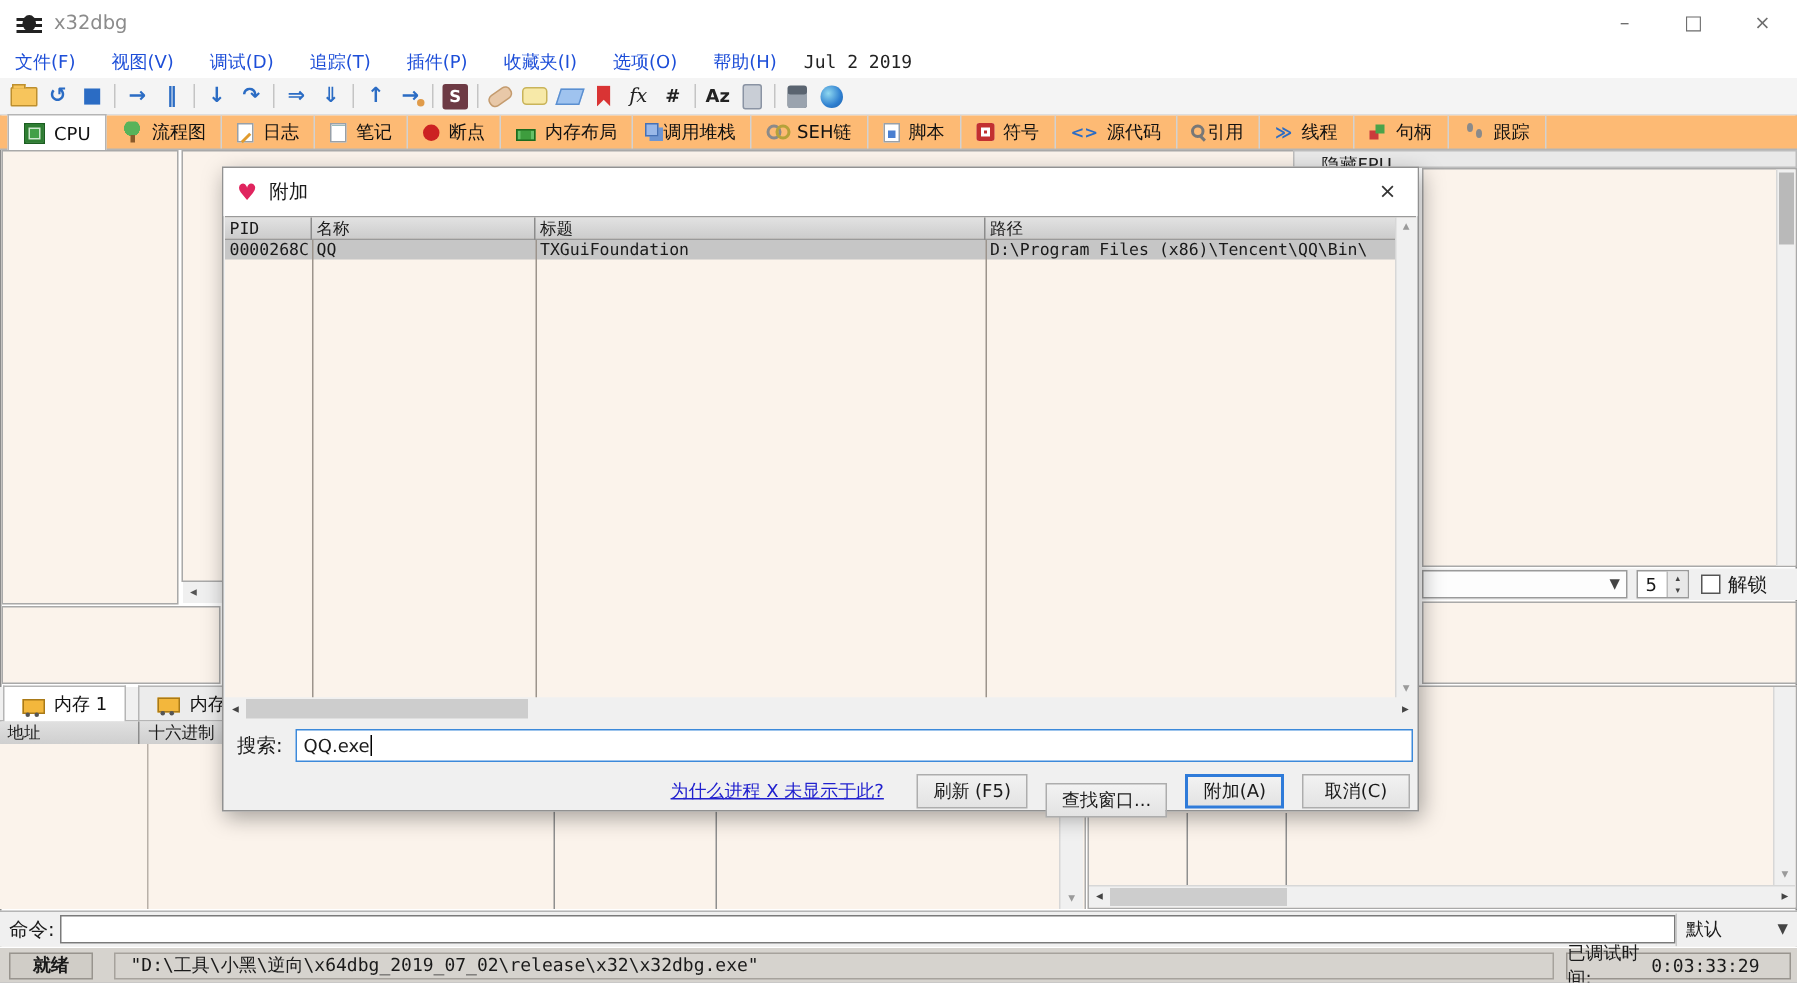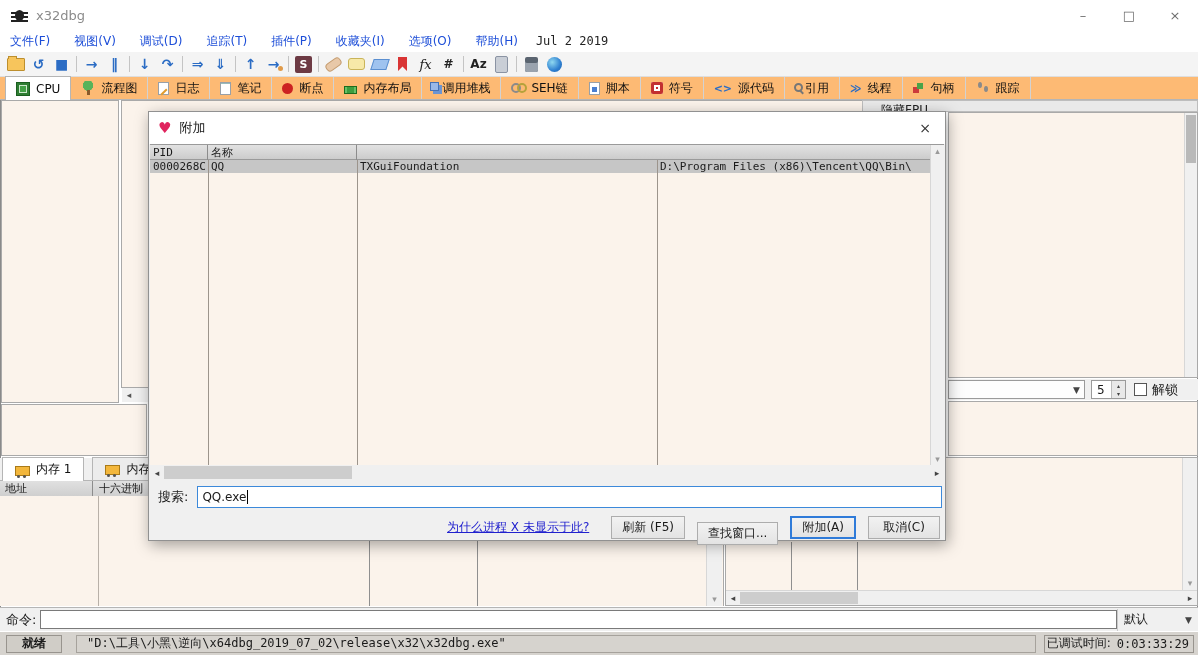--- a/index.html
+++ b/index.html
@@ -345,20 +345,22 @@
   <div class="dtitle">
     <span class="heart">♥</span>
     <span style="font-size:13px;">附加</span>
     <span class="dclose">×</span>
   </div>
 
   <div class="dtable">
     <div class="dth">
       <div class="mono">PID</div>
       <div>名称</div>
+      <div>标题</div>
+      <div>路径</div>
     </div>
     <div class="drow mono">
       <div>0000268C</div>
       <div>QQ</div>
       <div>TXGuiFoundation</div>
       <div>D:\Program Files (x86)\Tencent\QQ\Bin\</div>
     </div>
     <div class="colline" style="left:58px;top:15px;height:305px;background:#9c948c;"></div>
     <div class="colline" style="left:207px;top:15px;height:305px;background:#9c948c;"></div>
     <div class="colline" style="left:507px;top:15px;height:305px;background:#9c948c;"></div>
@@ -396,17 +398,17 @@
   <input class="cmdinput" style="">
   <span class="cmdcombo">
     <span>默认</span>
     <span style="font-size:9px;color:#444;">▼</span>
   </span>
 </div>
 
 <div class="abs statusbar">
   <span class="sseg" style="width:56px;justify-content:center;margin-left:6px;font-weight:bold;">就绪</span>
   <span class="sseg mono" style="flex:1;margin-left:14px;padding-left:10px;border-color:#a6a29c;background:#d6d3ce;">"D:\工具\小黑\逆向\x64dbg_2019_07_02\release\x32\x32dbg.exe"</span>
-  <span class="sseg" style="width:150px;margin:0 4px 0 8px;justify-content:flex-end;padding-right:4px;gap:6px;background:#d6d3ce;">
+  <span class="sseg" style="width:150px;margin:0 4px 0 8px;justify-content:flex-end;padding-right:20px;gap:6px;background:#d6d3ce;">
     <span>已调试时间:</span>
     <span class="mono">0:03:33:29</span>
   </span>
 </div>
 
 </body></html>

